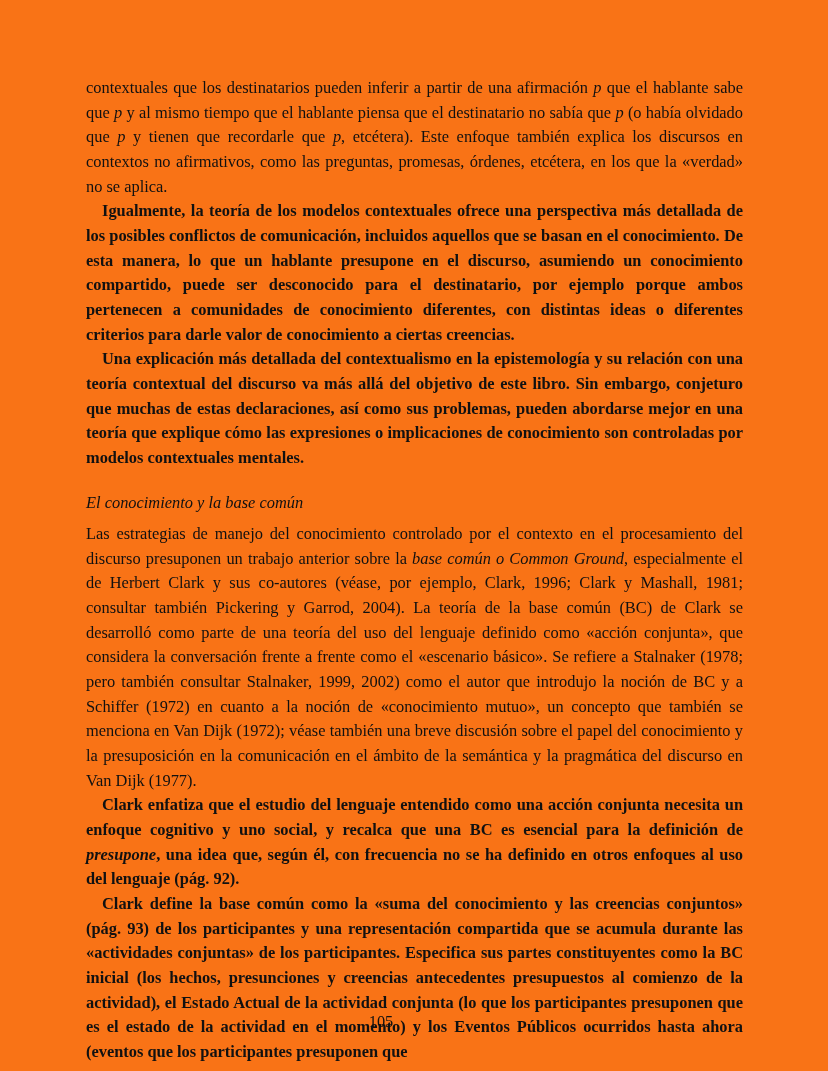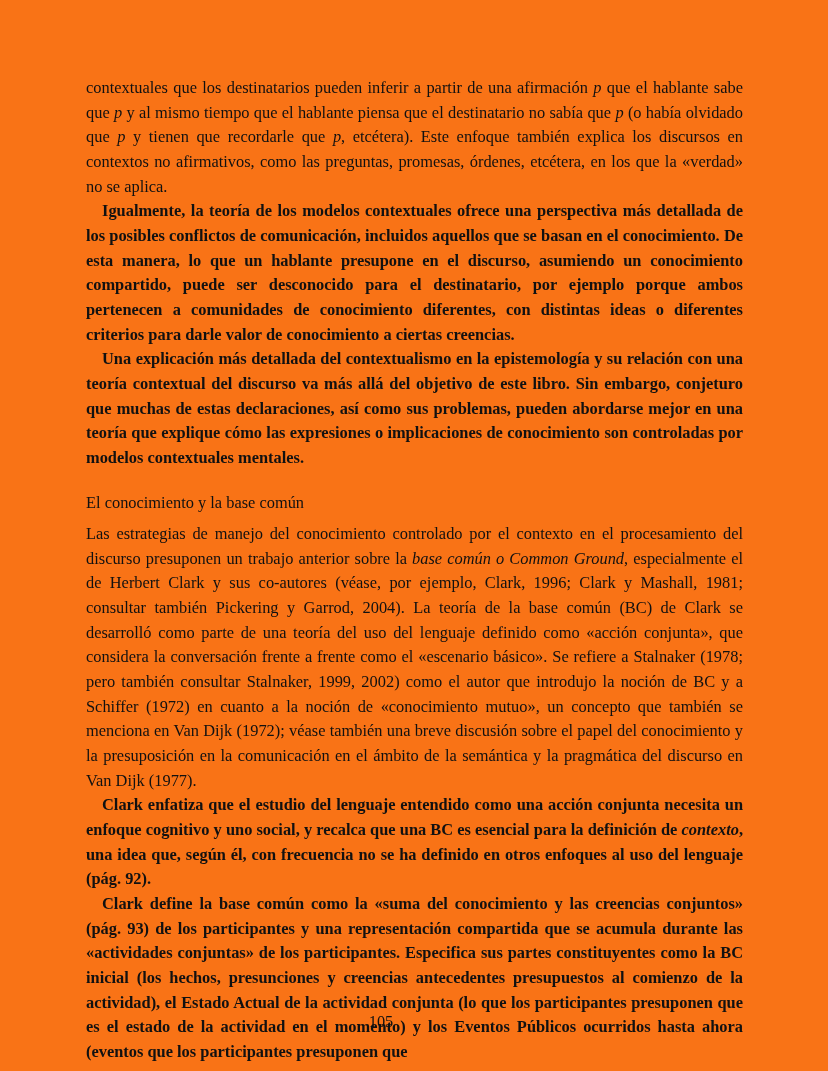--- a/index.html
+++ b/index.html
@@ -48,20 +48,21 @@
   }
   p.para.last-left > :last-child {
     
   }
   h2.section-heading {
     margin: 0;
     padding: 0;
     font-size: 16.4px;
     line-height: 24.65px;
     font-weight: normal;
+    font-style: italic;
     text-align: left;
     color: #111111;
   }
   .spacer-heading-before {
     height: 20px;
   }
   .spacer-heading-after {
     height: 7px;
   }
   em.it {
@@ -94,21 +95,21 @@
     <p class="para indent">Una explicación más detallada del contextualismo en la epistemología y su relación con una teoría contextual del discurso va más allá del objetivo de este libro. Sin embargo, conjeturo que muchas de estas declaraciones, así como sus problemas, pueden abordarse mejor en una teoría que explique cómo las expresiones o implicaciones de conocimiento son controladas por modelos contextuales mentales.</p>
 
     <div class="spacer-heading-before"></div>
 
     <h2 class="section-heading">El conocimiento y la base común</h2>
 
     <div class="spacer-heading-after"></div>
 
     <p class="para">Las estrategias de manejo del conocimiento controlado por el contexto en el procesamiento del discurso presuponen un trabajo anterior sobre la <em class="it">base común o Common Ground</em>, especialmente el de Herbert Clark y sus co-autores (véase, por ejemplo, Clark, 1996; Clark y Mashall, 1981; consultar también Pickering y Garrod, 2004). La teoría de la base común (BC) de Clark se desarrolló como parte de una teoría del uso del lenguaje definido como «acción conjunta», que considera la conversación frente a frente como el «escenario básico». Se refiere a Stalnaker (1978; pero también consultar Stalnaker, 1999, 2002) como el autor que introdujo la noción de BC y a Schiffer (1972) en cuanto a la noción de «conocimiento mutuo», un concepto que también se menciona en Van Dijk (1972); véase también una breve discusión sobre el papel del conocimiento y la presuposición en la comunicación en el ámbito de la semántica y la pragmática del discurso en Van Dijk (1977).</p>
 
-    <p class="para indent">Clark enfatiza que el estudio del lenguaje entendido como una acción conjunta necesita un enfoque cognitivo y uno social, y recalca que una BC es esencial para la definición de <em class="it">contexto</em>, una idea que, según él, con frecuencia no se ha definido en otros enfoques al uso del lenguaje (pág. 92).</p>
+    <p class="para indent">Clark enfatiza que el estudio del lenguaje entendido como una acción conjunta necesita un enfoque cognitivo y uno social, y recalca que una BC es esencial para la definición de <em class="it">presupone</em>, una idea que, según él, con frecuencia no se ha definido en otros enfoques al uso del lenguaje (pág. 92).</p>
 
     <p class="para indent">Clark define la base común como la «suma del conocimiento y las creencias conjuntos» (pág. 93) de los participantes y una representación compartida que se acumula durante las «actividades conjuntas» de los participantes. Especifica sus partes constituyentes como la BC inicial (los hechos, presunciones y creencias antecedentes presupuestos al comienzo de la actividad), el Estado Actual de la actividad conjunta (lo que los participantes presuponen que es el estado de la actividad en el momento) y los Eventos Públicos ocurridos hasta ahora (eventos que los participantes presuponen que</p>
 
   </div>
 
   <div class="page-number">105</div>
 
 </div>
 
 </body></html>

